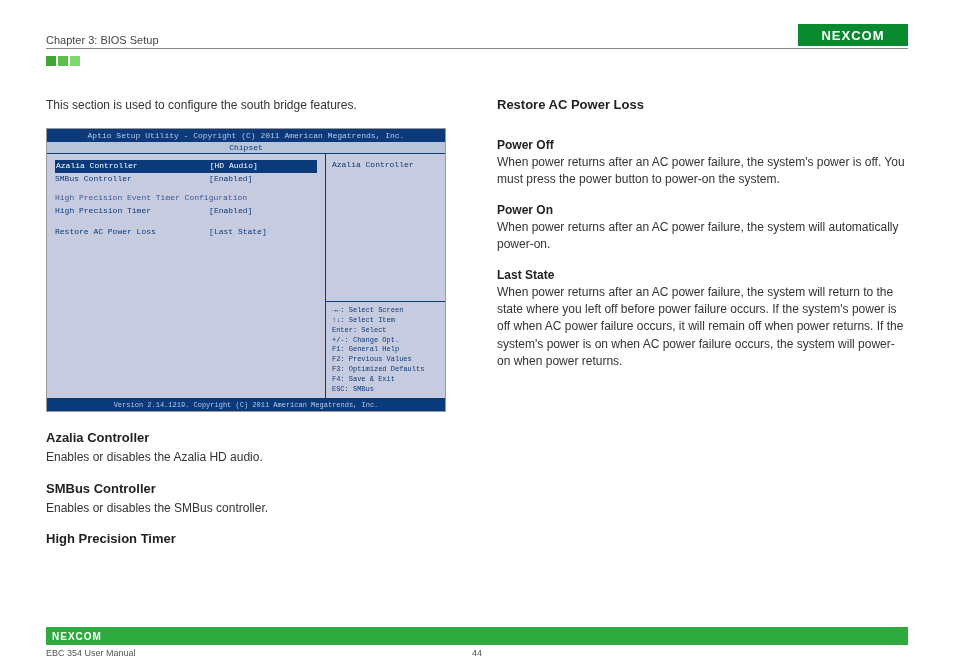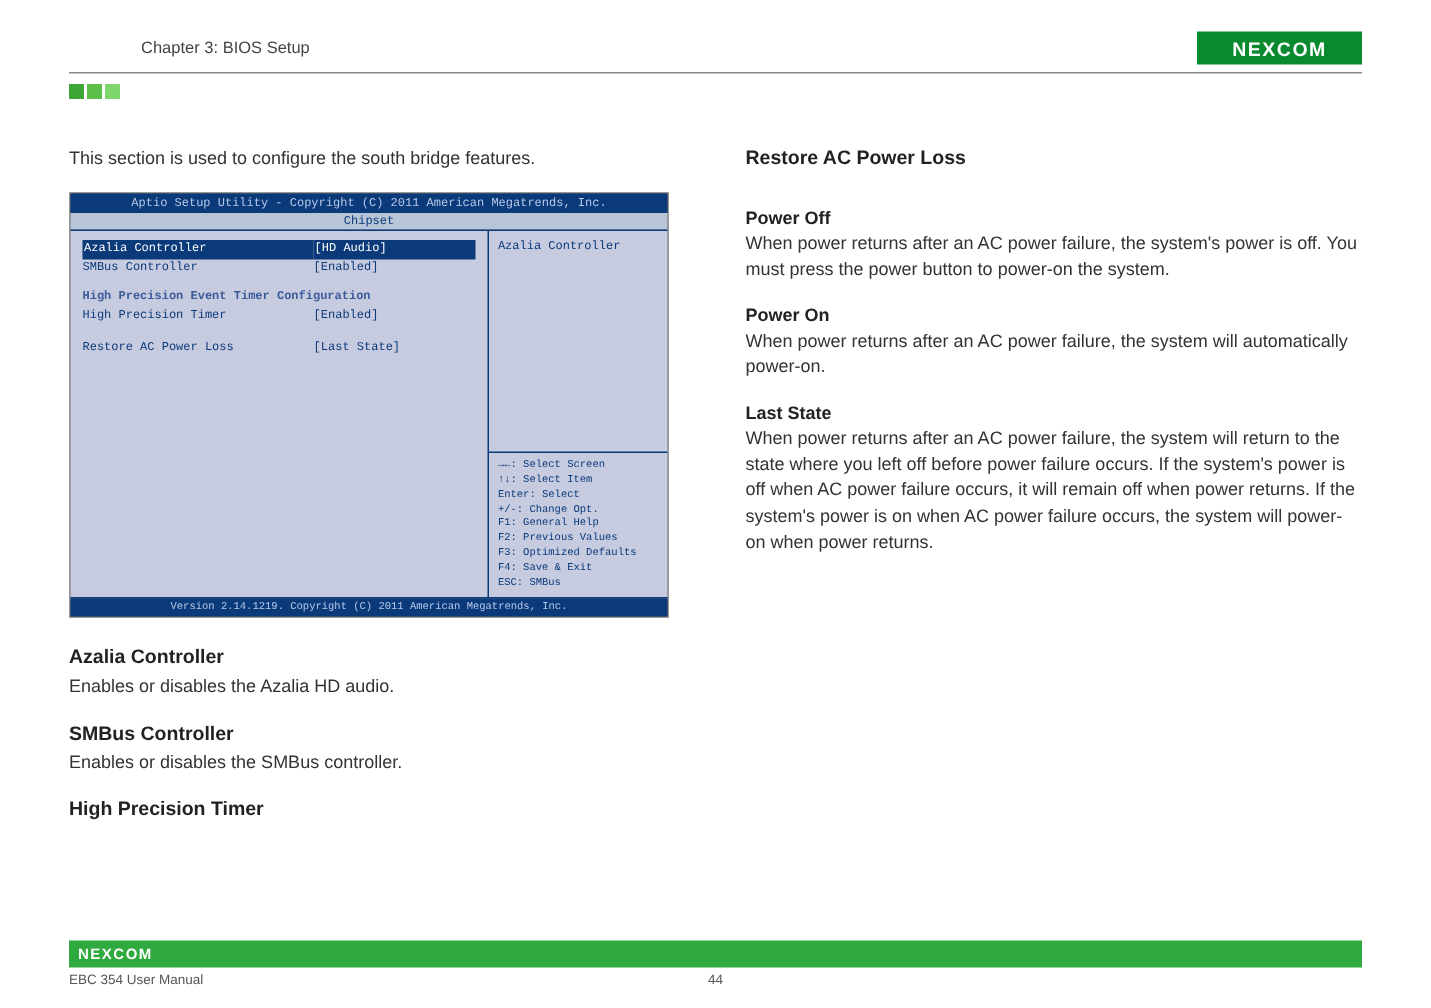--- a/index.html
+++ b/index.html
@@ -9,23 +9,22 @@
     font-family: "Segoe UI", Arial, sans-serif;
     font-size: 12px;
     color: #333;
     background: #fff;
     position: relative;
     padding: 18px 46px 0 46px;
   }
   .top-row {
     display: flex;
     justify-content: space-between;
-    align-items: center;
+    align-items: flex-end;
     height: 28px;
-    margin-left: 48px;
   }
   .chapter-title { font-size: 11px; color: #444; }
   .logo-bar {
     background: #0a8a2f;
     width: 110px;
     height: 22px;
     display: flex;
     align-items: center;
     justify-content: center;
     color: #fff;
@@ -56,21 +55,21 @@
     color: #222;
     margin-bottom: 4px;
     font-family: "Segoe UI", Arial, sans-serif;
   }
   p.body { font-size: 12px; color: #333; line-height: 1.45; margin-bottom: 14px; }
   h3.sub { font-size: 12px; font-weight: bold; color:#222; margin-bottom: 2px; margin-top: 8px;}
   
   .bios-box {
     width: 400px; height: 284px;
     border: 1px solid #999;
-    background: #404040;
+    background: #a21caf;
     margin: 6px 0 18px 0;
     display: flex; flex-direction: column;
     font-family: "Courier New", monospace;
     font-size: 8px;
     color: #0a3a7a;
   }
   .bios-header {
     background:#0a3a7a; color:#b8c8e8;
     text-align:center; padding:2px 0;
     font-size:8px;
@@ -97,21 +96,21 @@
   .bios-right {
     flex: 1;
     display:flex; flex-direction:column;
   }
   .bios-right-top { flex:1; padding:6px; border-bottom:1px solid #0a3a7a;}
   .bios-right-bot { padding:4px 6px; line-height:1.4; font-size:7px;}
   .bios-row { display:flex; }
   .bios-row .k { flex:1;}
   .bios-row .v { flex:0.7;}
   .bios-hl { color:#fff; background:#0a3a7a; padding:0 1px;}
-  .bios-group { color:#3a5a9a; margin-top:6px;font-weight:bold;}
+  .bios-group { color:#3a5a9a; margin-top:6px;}
   .bios-footer {
     background:#0a3a7a; color:#b8c8e8;
     text-align:center; padding:2px 0;
     font-size:7px;
   }
   
   .page-footer {
     position:absolute;
     left:46px; right:46px; bottom:14px;
   }

